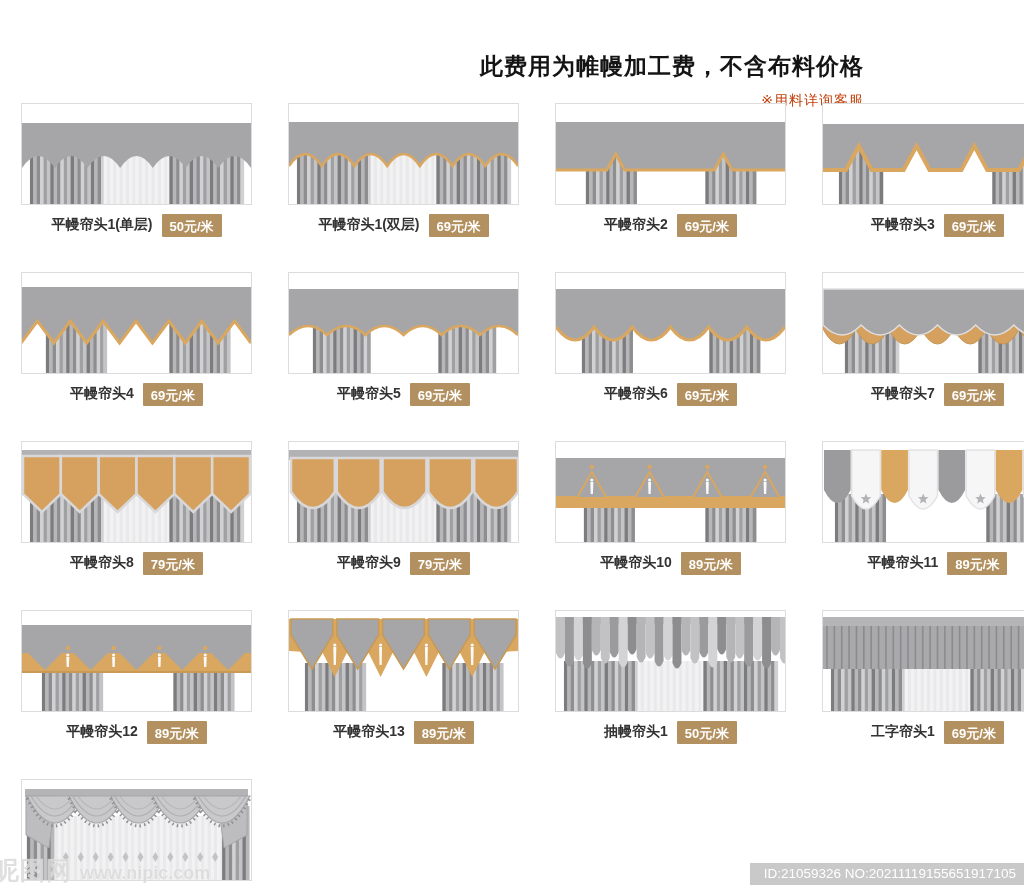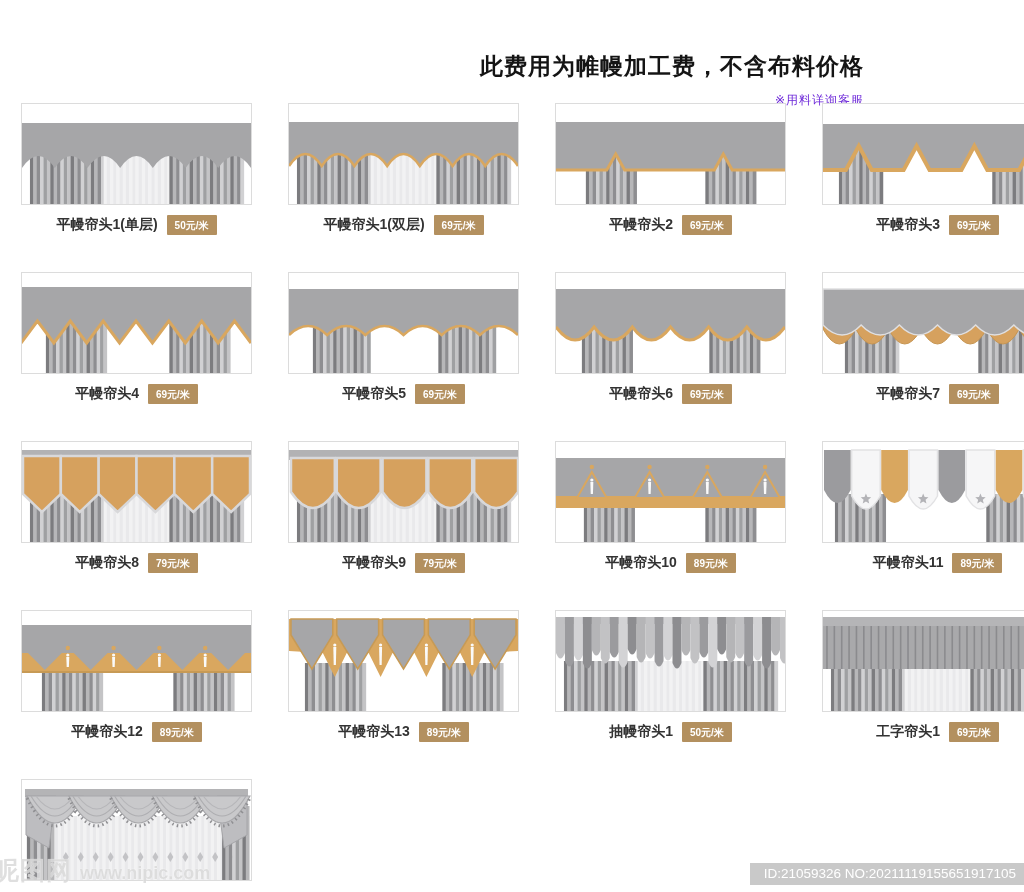--- a/index.html
+++ b/index.html
@@ -1,29 +1,29 @@
 <!DOCTYPE html>
 <html><head>
 <meta charset="utf-8">
 <style>
   html,body{margin:0;padding:0;background:#fff;}
   body{position:relative;width:1024px;height:892px;overflow:hidden;
        font-family:"Liberation Sans","DejaVu Sans",sans-serif;}
   .header{position:absolute;top:24px;left:0;width:864px;text-align:right;margin-top:27px;}
   .header h1{margin:0;font-size:23px;font-weight:700;color:#141414;letter-spacing:1px;}
-  .subtitle{margin-top:10px;font-size:12px;color:#6d28d9;letter-spacing:1px;}
+  .subtitle{margin-top:10px;font-size:14px;color:#c2410c;letter-spacing:1px;}
   .grid{position:absolute;left:21px;top:103px;display:grid;
         grid-template-columns:repeat(4,231px);column-gap:21px;row-gap:24px;gap:36px;}
   .cell{width:231px;}
   .card{height:102px;border:1px solid #dcdcdc;background:#fff;box-sizing:border-box;
         position:relative;overflow:hidden;}
   .card svg{position:absolute;left:0;top:0;width:100%;height:100%;display:block;}
   .caption{margin-top:9px;height:22px;display:flex;justify-content:center;align-items:center;gap:9px;}
   .name{font-size:14px;font-weight:700;color:#333;}
-  .price{background:#b3905f;color:#fff;font-size:10px;font-weight:700;
+  .price{background:#b3905f;color:#fff;font-size:13px;font-weight:700;
          padding:6px 8px 4px;line-height:1;border-radius:1px;white-space:nowrap;}
   .wm-logo{position:absolute;left:-6px;top:854px;font-size:25px;font-weight:700;
            color:#dadada;opacity:.85;letter-spacing:1px;white-space:nowrap;
            text-shadow:0 0 1px #fff;}
   .wm-logo .url{font-size:18px;font-weight:700;letter-spacing:0;}
   .id-bar{position:absolute;right:0;top:863px;background:#c9c9c9;color:#fff;
           font-size:13.5px;padding:3px 8px 4px 14px;min-width:218px;text-align:right;
           white-space:nowrap;}
 </style>
 </head>

